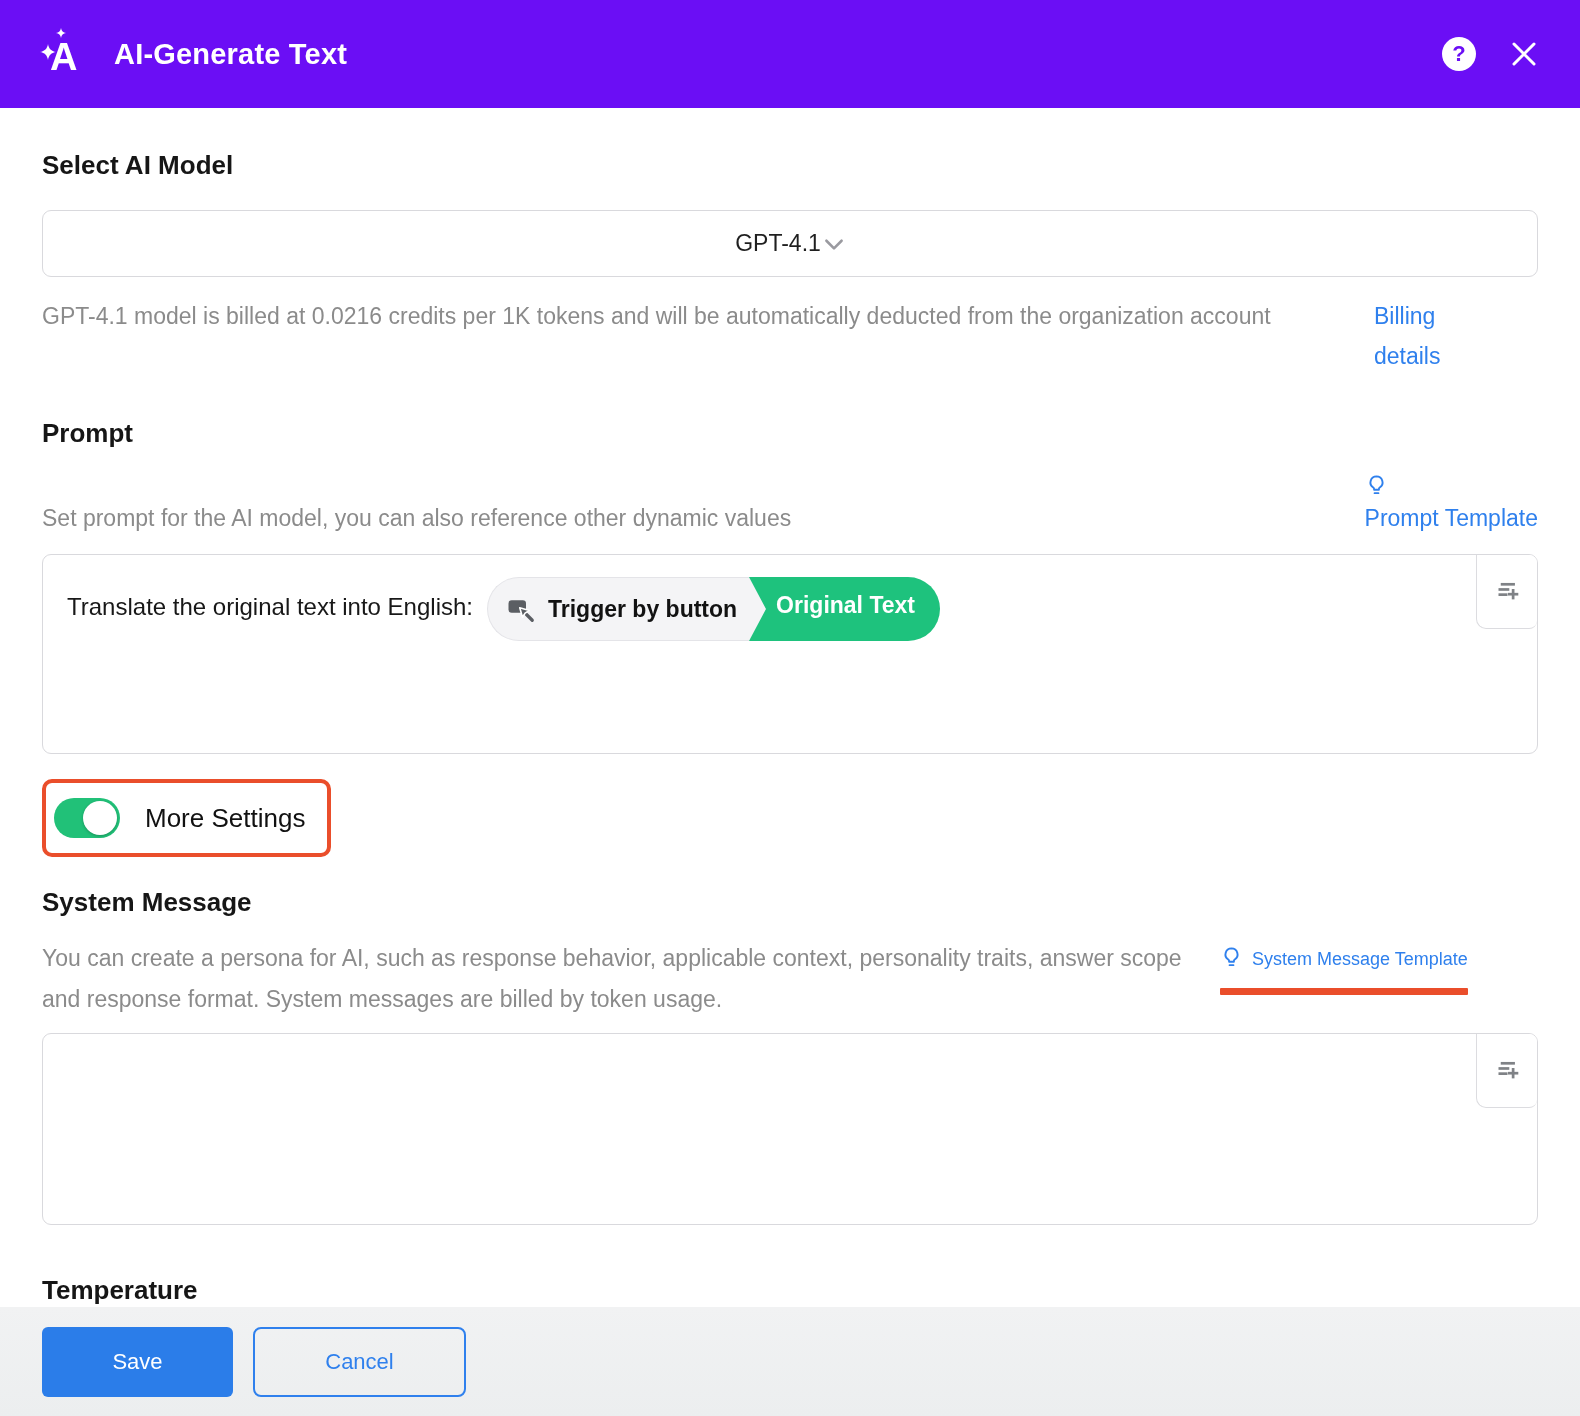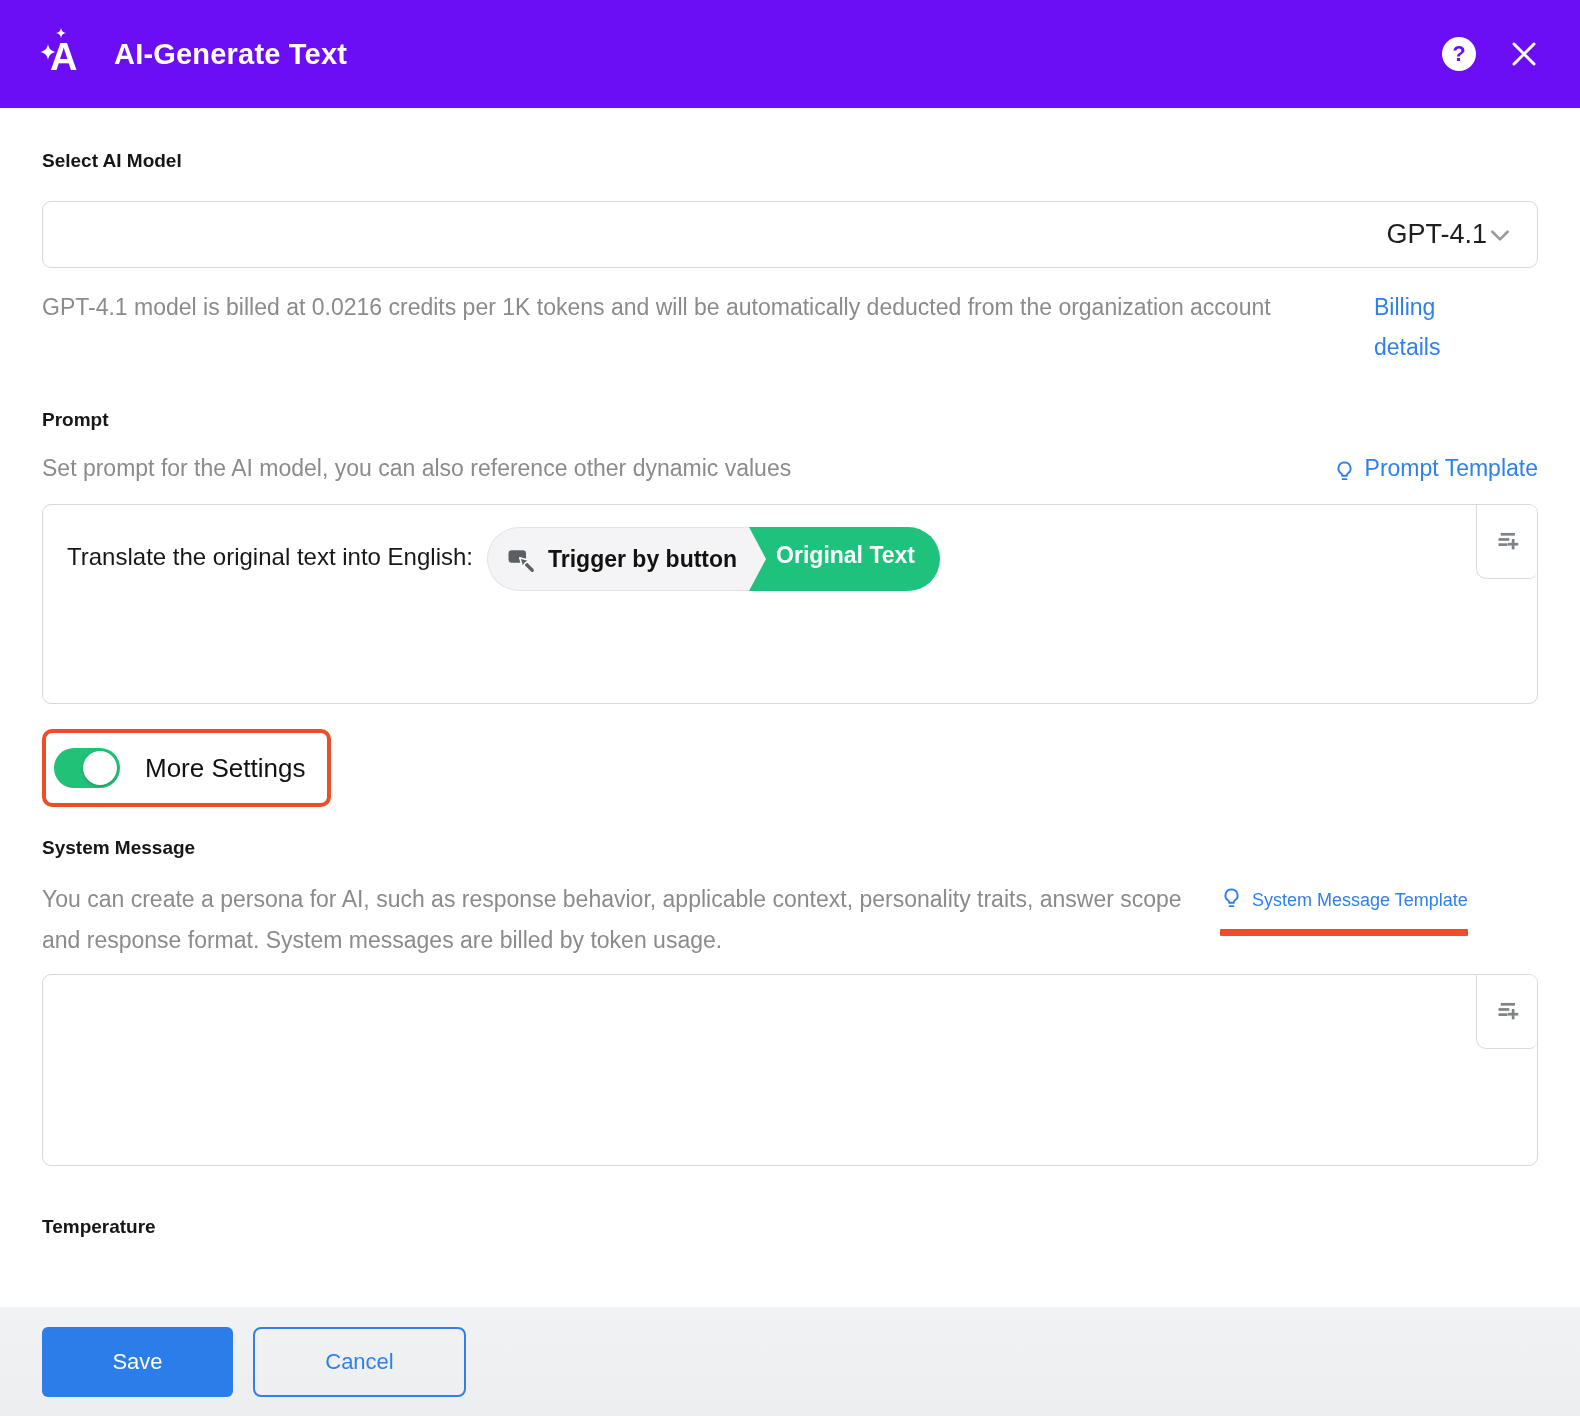--- a/index.html
+++ b/index.html
@@ -26,42 +26,42 @@
   .hdr-right { display:flex; align-items:center; gap:32px; }
   .help-circle {
     width:34px; height:34px; border-radius:50%; background:#fff; color:#6b0ef5;
     font-size:22px; font-weight:bold; display:flex; align-items:center; justify-content:center;
     cursor:pointer;
   }
   .close-x { width:32px; height:32px; cursor:pointer; display:block; }
 
   
   .main { padding:0 42px; }
-  .sec-label { font-size:19px; font-weight:bold; color:#161616; }
+  .sec-label { font-size:26px; font-weight:bold; color:#161616; }
   .lbl-model { margin-top:42px; }
 
   .select {
     margin-top:29px; height:67px; border:1px solid #d9d9dd; border-radius:9px;
-    display:flex; align-items:center; justify-content:flex-end;
-    padding:0 24px 0 26px; font-size:27px; color:#1f1f1f; cursor:pointer; background:#fff;
+    display:flex; align-items:center; justify-content:center;
+    padding:0 24px 0 26px; font-size:23px; color:#1f1f1f; cursor:pointer; background:#fff;
   }
   .chev { width:26px; height:26px; }
 
   .billing-row { margin-top:19px; display:flex; justify-content:space-between; }
   .billing-note { max-width:1310px; color:#8b8b8b; font-size:23px; line-height:40px; }
   .billing-link {
     width:92px; margin-right:72px; color:#2f80ed; font-size:23px; line-height:40px;
     cursor:pointer; text-decoration:none; display:block;
   }
 
   .lbl-prompt { margin-top:42px; }
   .desc-row { margin-top:24px; display:flex; justify-content:space-between; align-items:flex-end; }
   .desc-text { color:#8b8b8b; font-size:23px; }
   .tmpl-link {
-    display:flex; align-items:flex-end; gap:9px; color:#2f80ed; font-size:23px; cursor:pointer;
+    display:flex; align-items:flex-start; gap:9px; color:#2f80ed; font-size:23px; cursor:pointer;flex-direction:column;
   }
   .bulb { width:23px; height:23px; flex:none; }
 
   .editor {
     position:relative; margin-top:22px; border:1px solid #d9d9dd; border-radius:9px;
     background:#fff;
   }
   .editor-prompt { height:200px; }
   .editor-sys { height:192px; margin-top:13px; }
   .editor-content {

